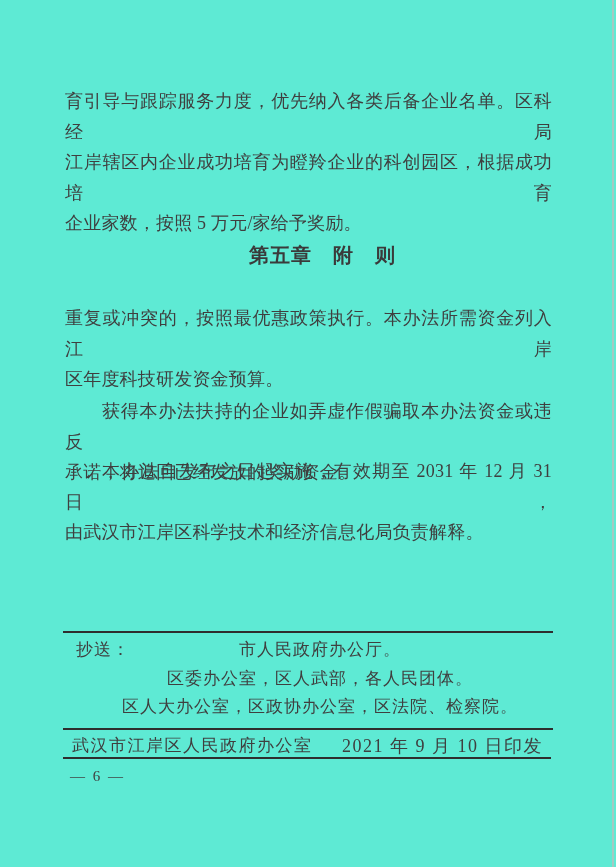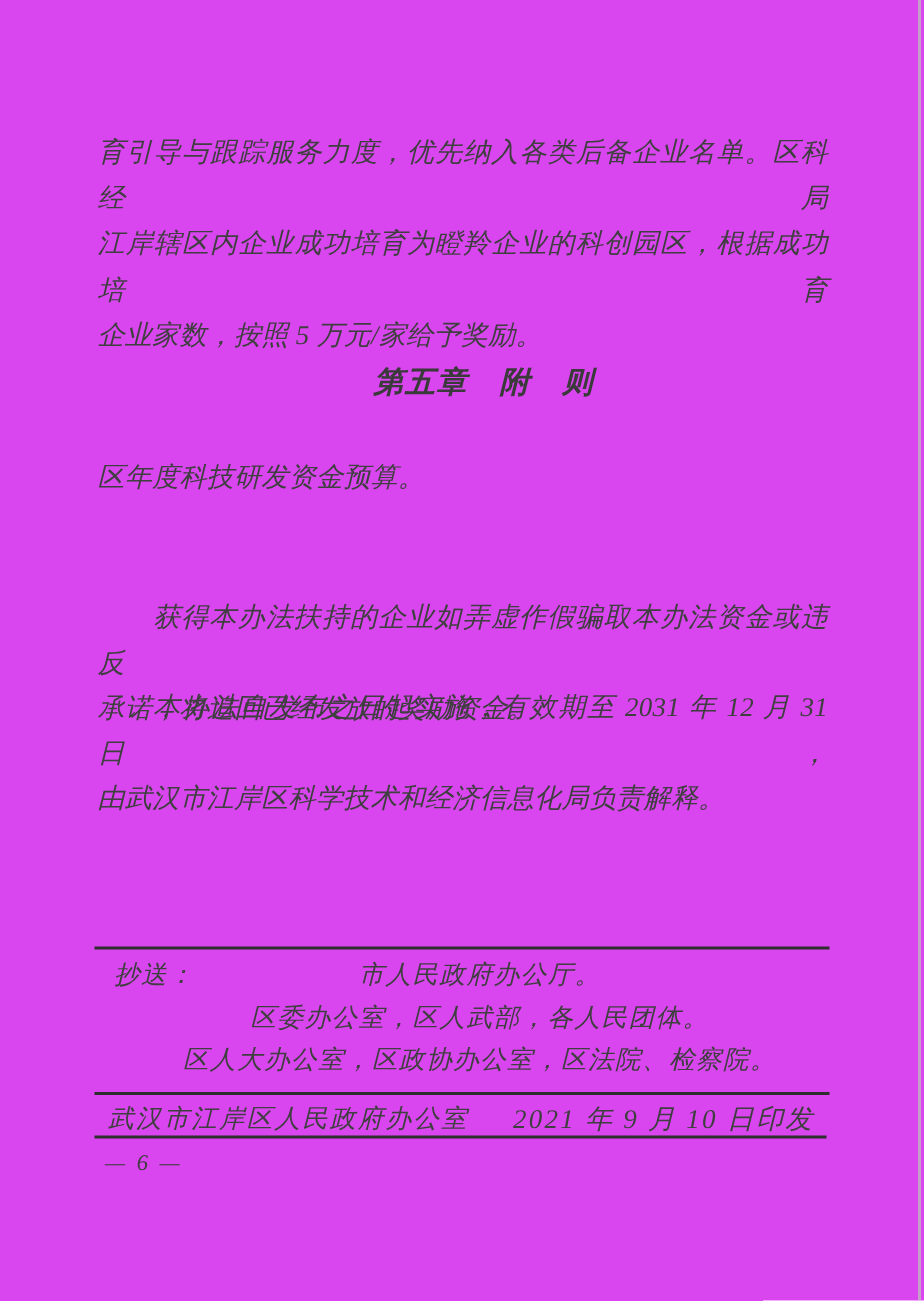--- a/index.html
+++ b/index.html
@@ -1,23 +1,22 @@
 <!DOCTYPE html>
 <html><head>
 <meta charset="utf-8">
 <style>
   html,body{margin:0;padding:0;background:#ffffff;}
   .page{
     position:relative;
     width:616px;height:867px;
-    background:#d946ef;
+    background:#5eead4;
     overflow:hidden;
     font-family:"Liberation Serif","DejaVu Serif",serif;
     color:#3f3f3f;
-    font-style:italic;
   }
   
   .right-edge{position:absolute;top:0;right:2px;width:2px;height:100%;background:#bdbdbd;opacity:.75;}
 
   .para{position:absolute;left:65px;width:487px;font-size:18px;letter-spacing:.2px;}
   .ln{line-height:30.6px;text-align:left;white-space:nowrap;}
   .j{white-space:normal;text-align:justify;text-align-last:justify;text-justify:inter-ideograph;}
   .ind{text-indent:37px;}
 
   .p1{top:86px;}
@@ -57,20 +56,21 @@
 
   <div class="para p1">
     <div class="ln j">育引导与跟踪服务力度，优先纳入各类后备企业名单。区科经局</div>
     <div class="ln j">江岸辖区内企业成功培育为瞪羚企业的科创园区，根据成功培育</div>
     <div class="ln">企业家数，按照 5 万元/家给予奖励。</div>
   </div>
 
   <div class="chapter">第五章　附　则</div>
 
   <div class="para p2">
+    <div class="ln j">重复或冲突的，按照最优惠政策执行。本办法所需资金列入江岸</div>
     <div class="ln">区年度科技研发资金预算。</div>
   </div>
 
   <div class="para p3">
     <div class="ln j ind">获得本办法扶持的企业如弄虚作假骗取本办法资金或违反</div>
     <div class="ln">承诺，将追回已经发放的奖励资金。</div>
   </div>
 
   <div class="para p4">
     <div class="ln j ind">本办法自发布之日起实施，有效期至 2031 年 12 月 31 日，</div>

